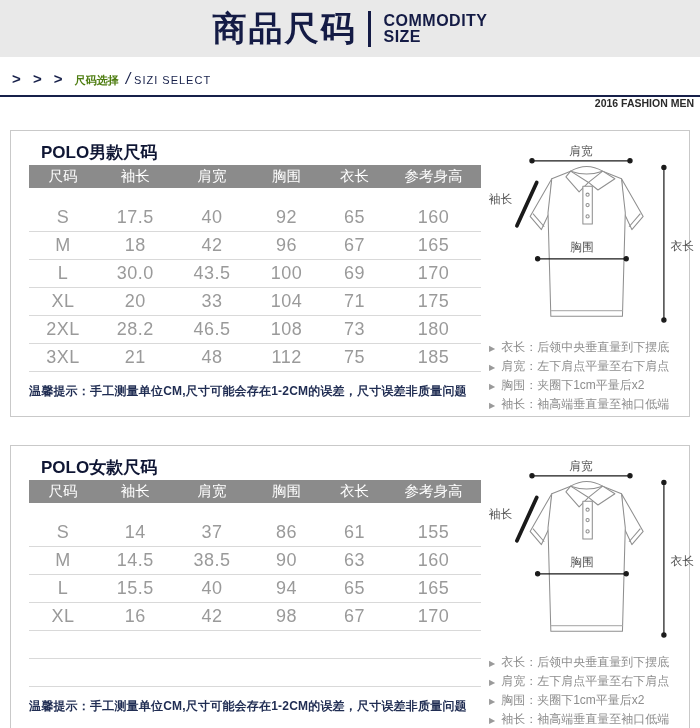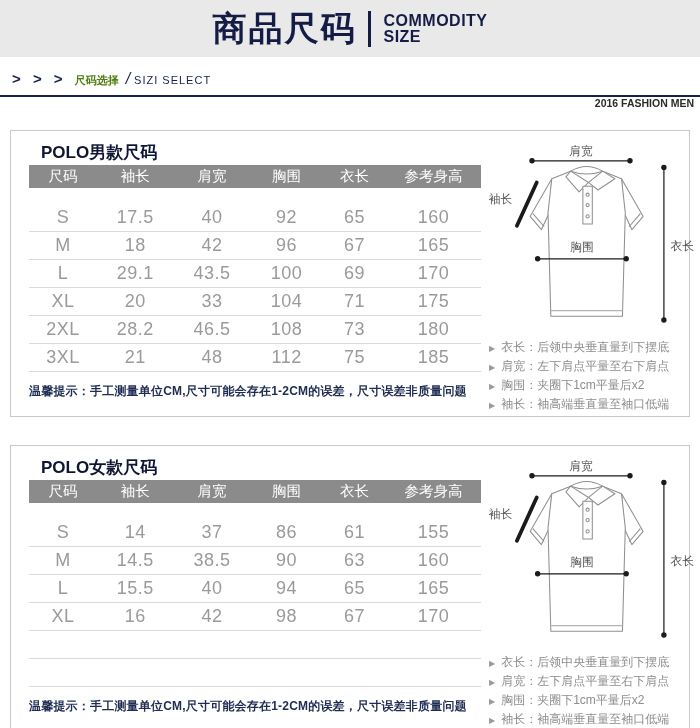--- a/index.html
+++ b/index.html
@@ -95,21 +95,21 @@
         <div class="trow">
           <span class="c0">M</span>
           <span class="c1">18</span>
           <span class="c2">42</span>
           <span class="c3">96</span>
           <span class="c4">67</span>
           <span class="c5">165</span>
         </div>
         <div class="trow">
           <span class="c0">L</span>
-          <span class="c1">29.1</span>
+          <span class="c1">30.0</span>
           <span class="c2">43.5</span>
           <span class="c3">100</span>
           <span class="c4">69</span>
           <span class="c5">170</span>
         </div>
         <div class="trow">
           <span class="c0">XL</span>
           <span class="c1">20</span>
           <span class="c2">33</span>
           <span class="c3">104</span>

